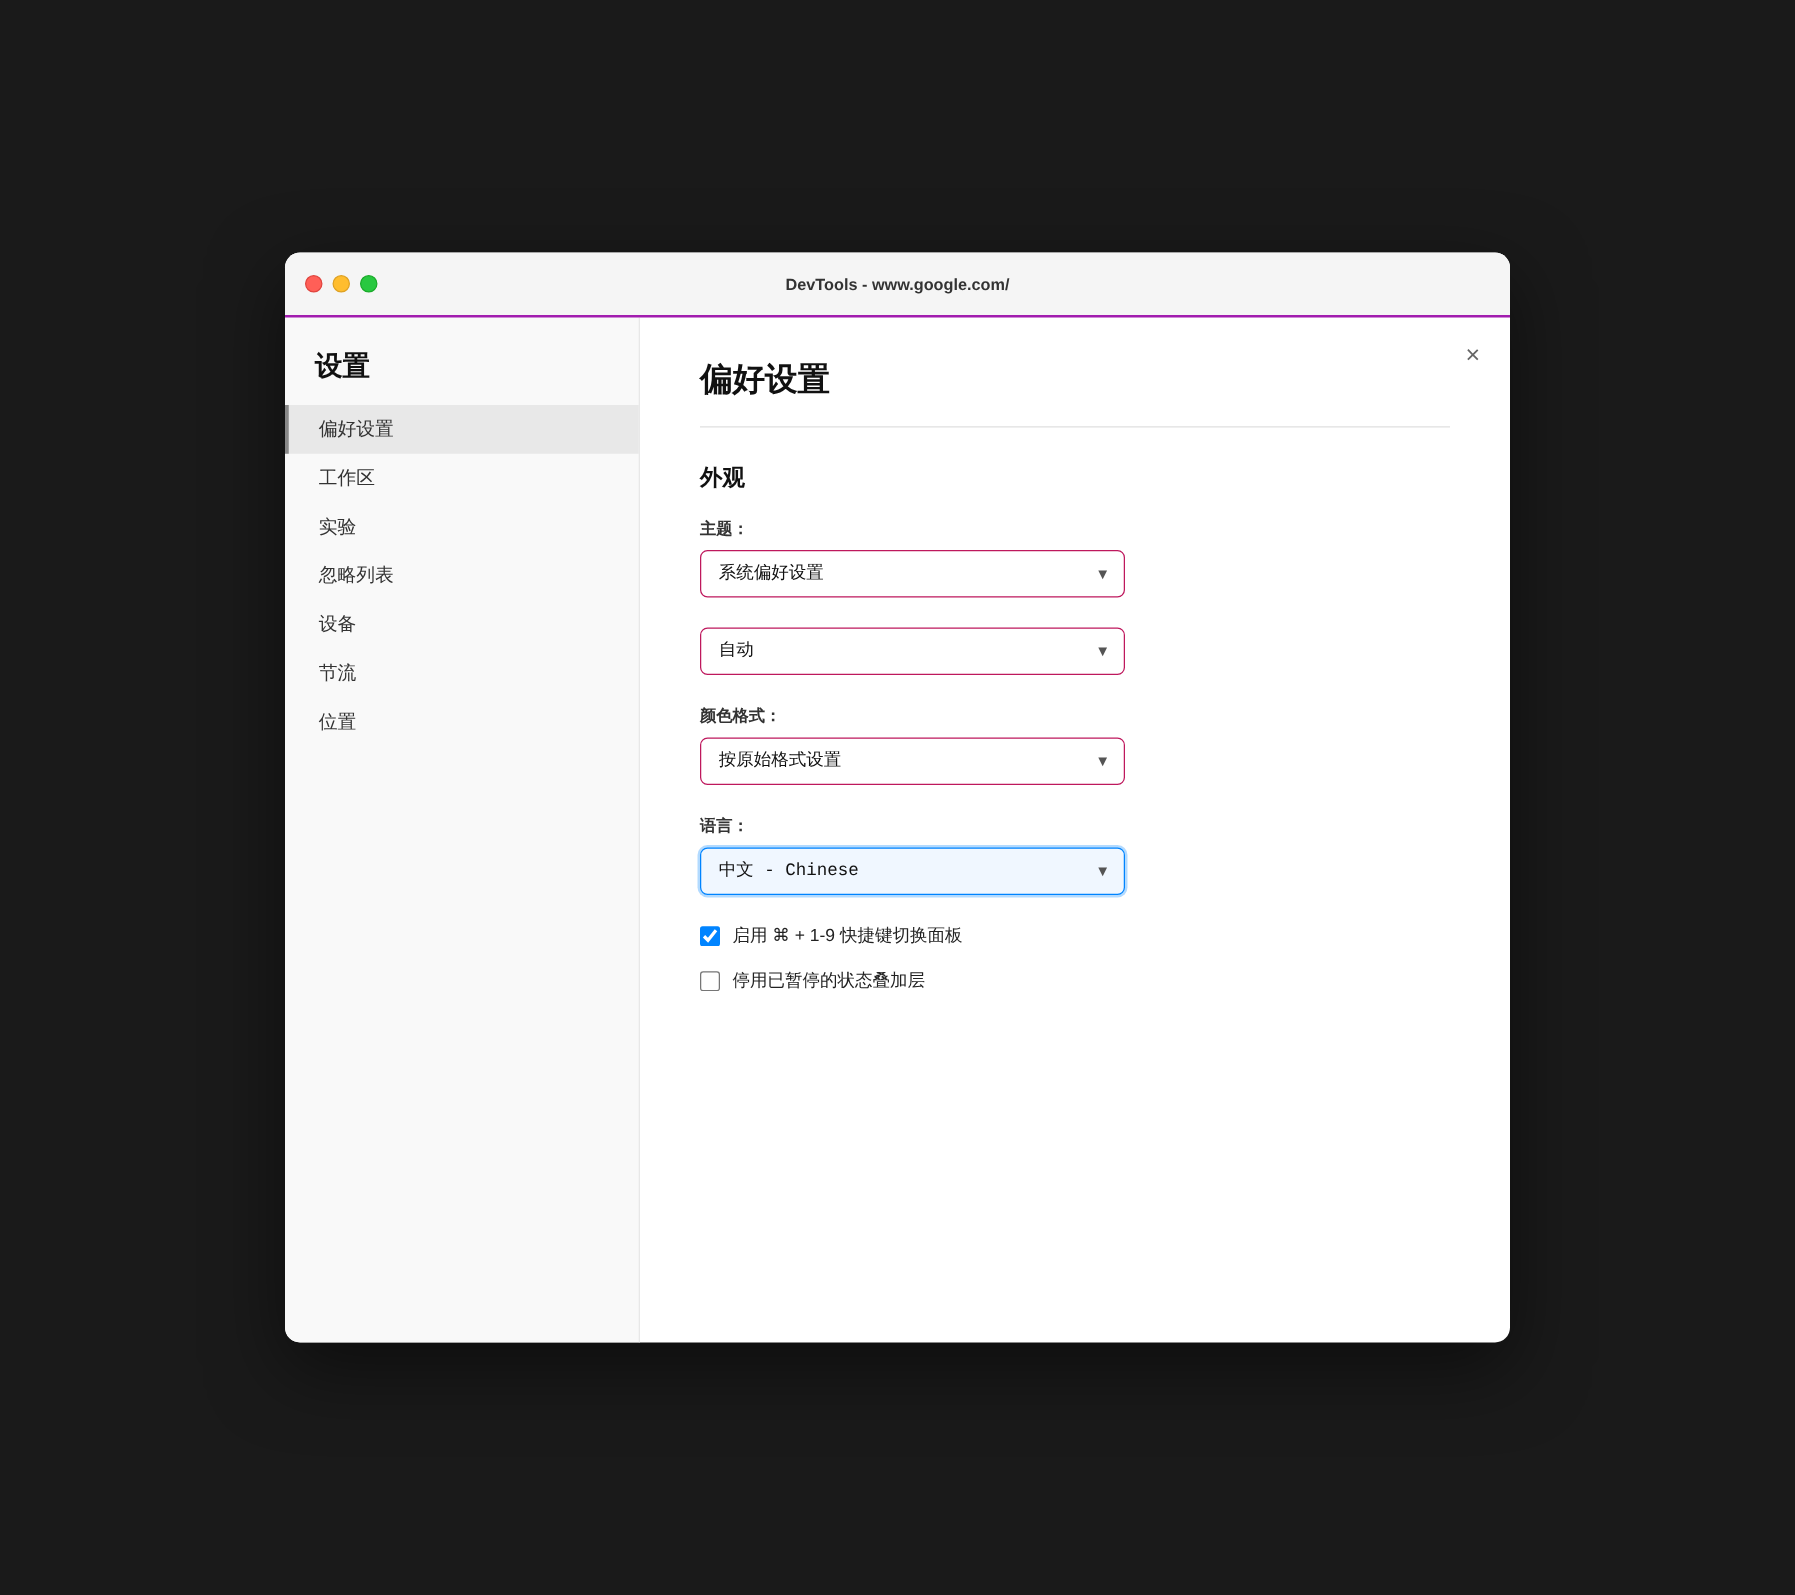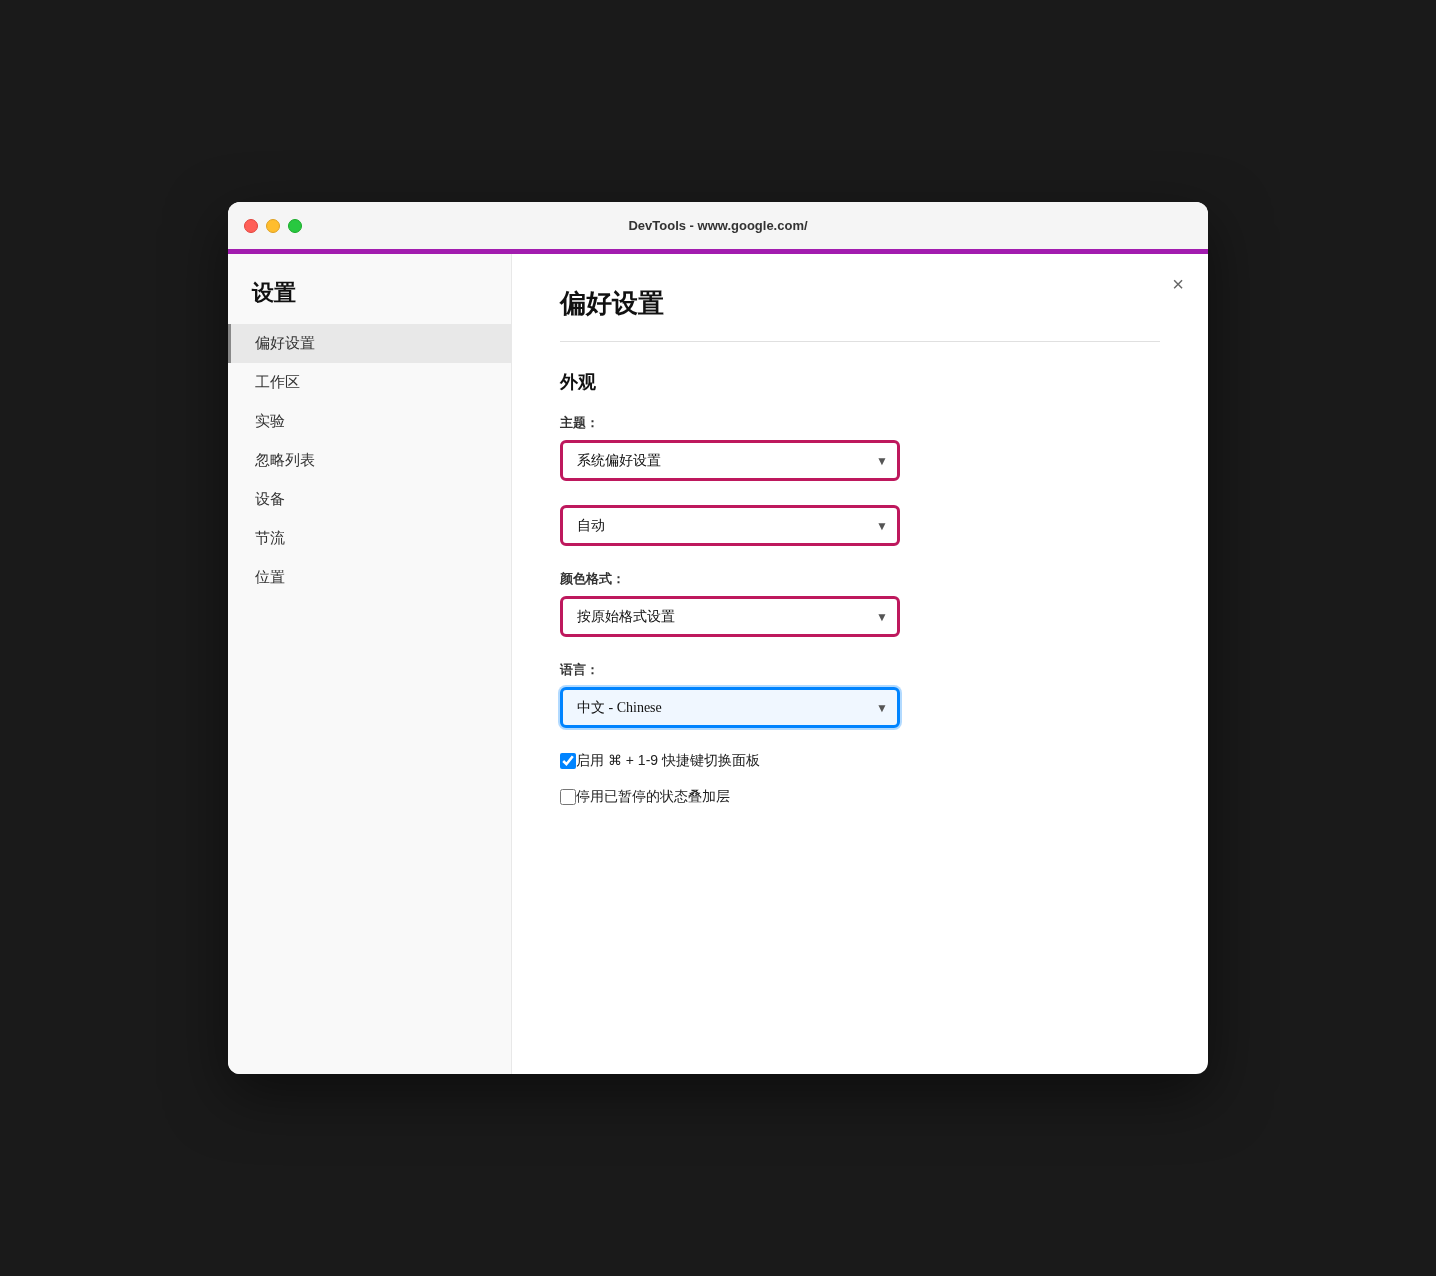--- a/index.html
+++ b/index.html
@@ -25,21 +25,21 @@
       overflow: hidden;
       position: relative;
     }
 
     .titlebar {
       background: #f5f5f5;
       height: 52px;
       display: flex;
       align-items: center;
       padding: 0 16px;
-      border-bottom: 5px solid #a21caf;
+      border-bottom: 2px solid #a21caf;
       position: relative;
     }
 
     .traffic-lights {
       display: flex;
       gap: 8px;
       align-items: center;
     }
 
     .traffic-light {
@@ -153,27 +153,27 @@
       display: inline-block;
       width: 340px;
     }
 
     .select-wrapper select {
       width: 100%;
       padding: 10px 36px 10px 14px;
       font-size: 14px;
       color: #111;
       background: #ffffff;
-      border: 3px solid #be185d;
+      border: 1px solid #be185d;
       border-radius: 6px;
       appearance: none;
       -webkit-appearance: none;
       cursor: pointer;
       outline: none;
-      font-family: Liberation Serif, serif;
+      font-family: Liberation Mono, monospace;
     }
 
     .select-wrapper.active-select select {
       border-color: #0084ff;
       box-shadow: 0 0 0 2px rgba(0, 132, 255, 0.3);
       background: #f0f7ff;
     }
 
     .select-arrow {
       position: absolute;
@@ -181,20 +181,21 @@
       top: 50%;
       transform: translateY(-50%);
       pointer-events: none;
       color: #555;
       font-size: 12px;
     }
 
     .checkbox-row {
       display: flex;
       align-items: center;
+      gap: 10px;
       margin-bottom: 18px;
     }
 
     .checkbox-row input[type="checkbox"] {
       width: 16px;
       height: 16px;
       cursor: pointer;
       accent-color: #0084ff;
       flex-shrink: 0;
     }

